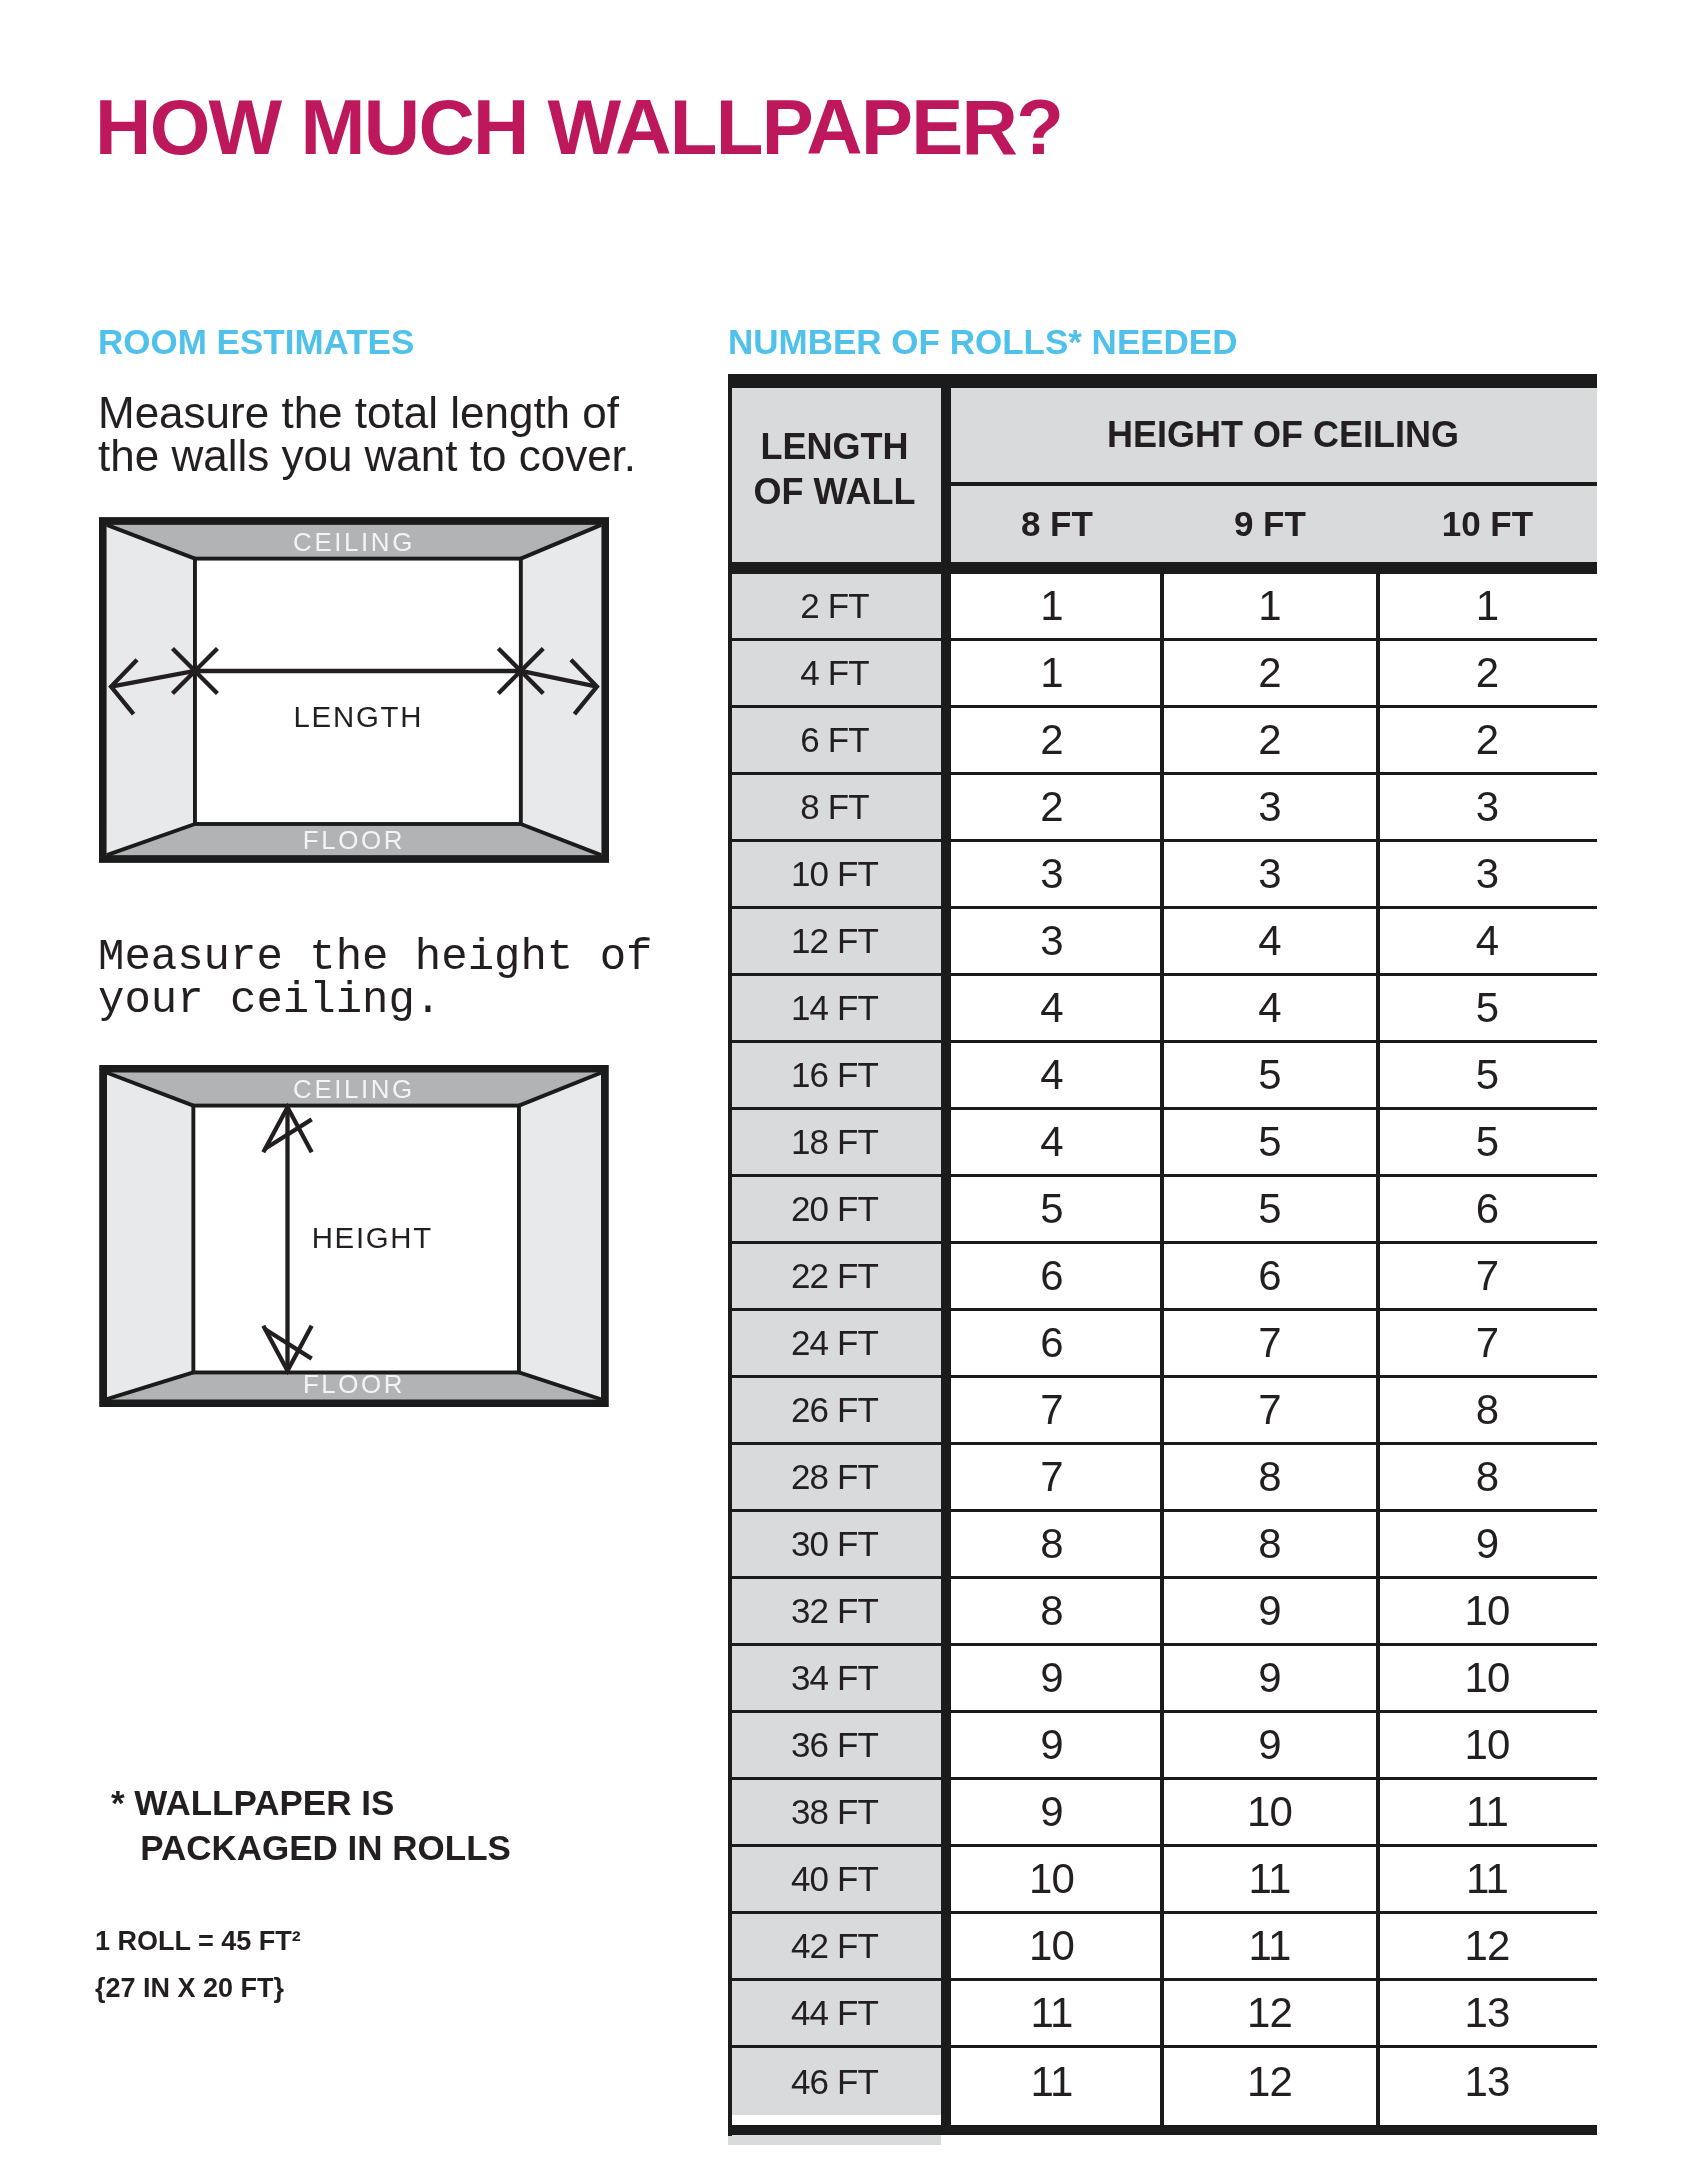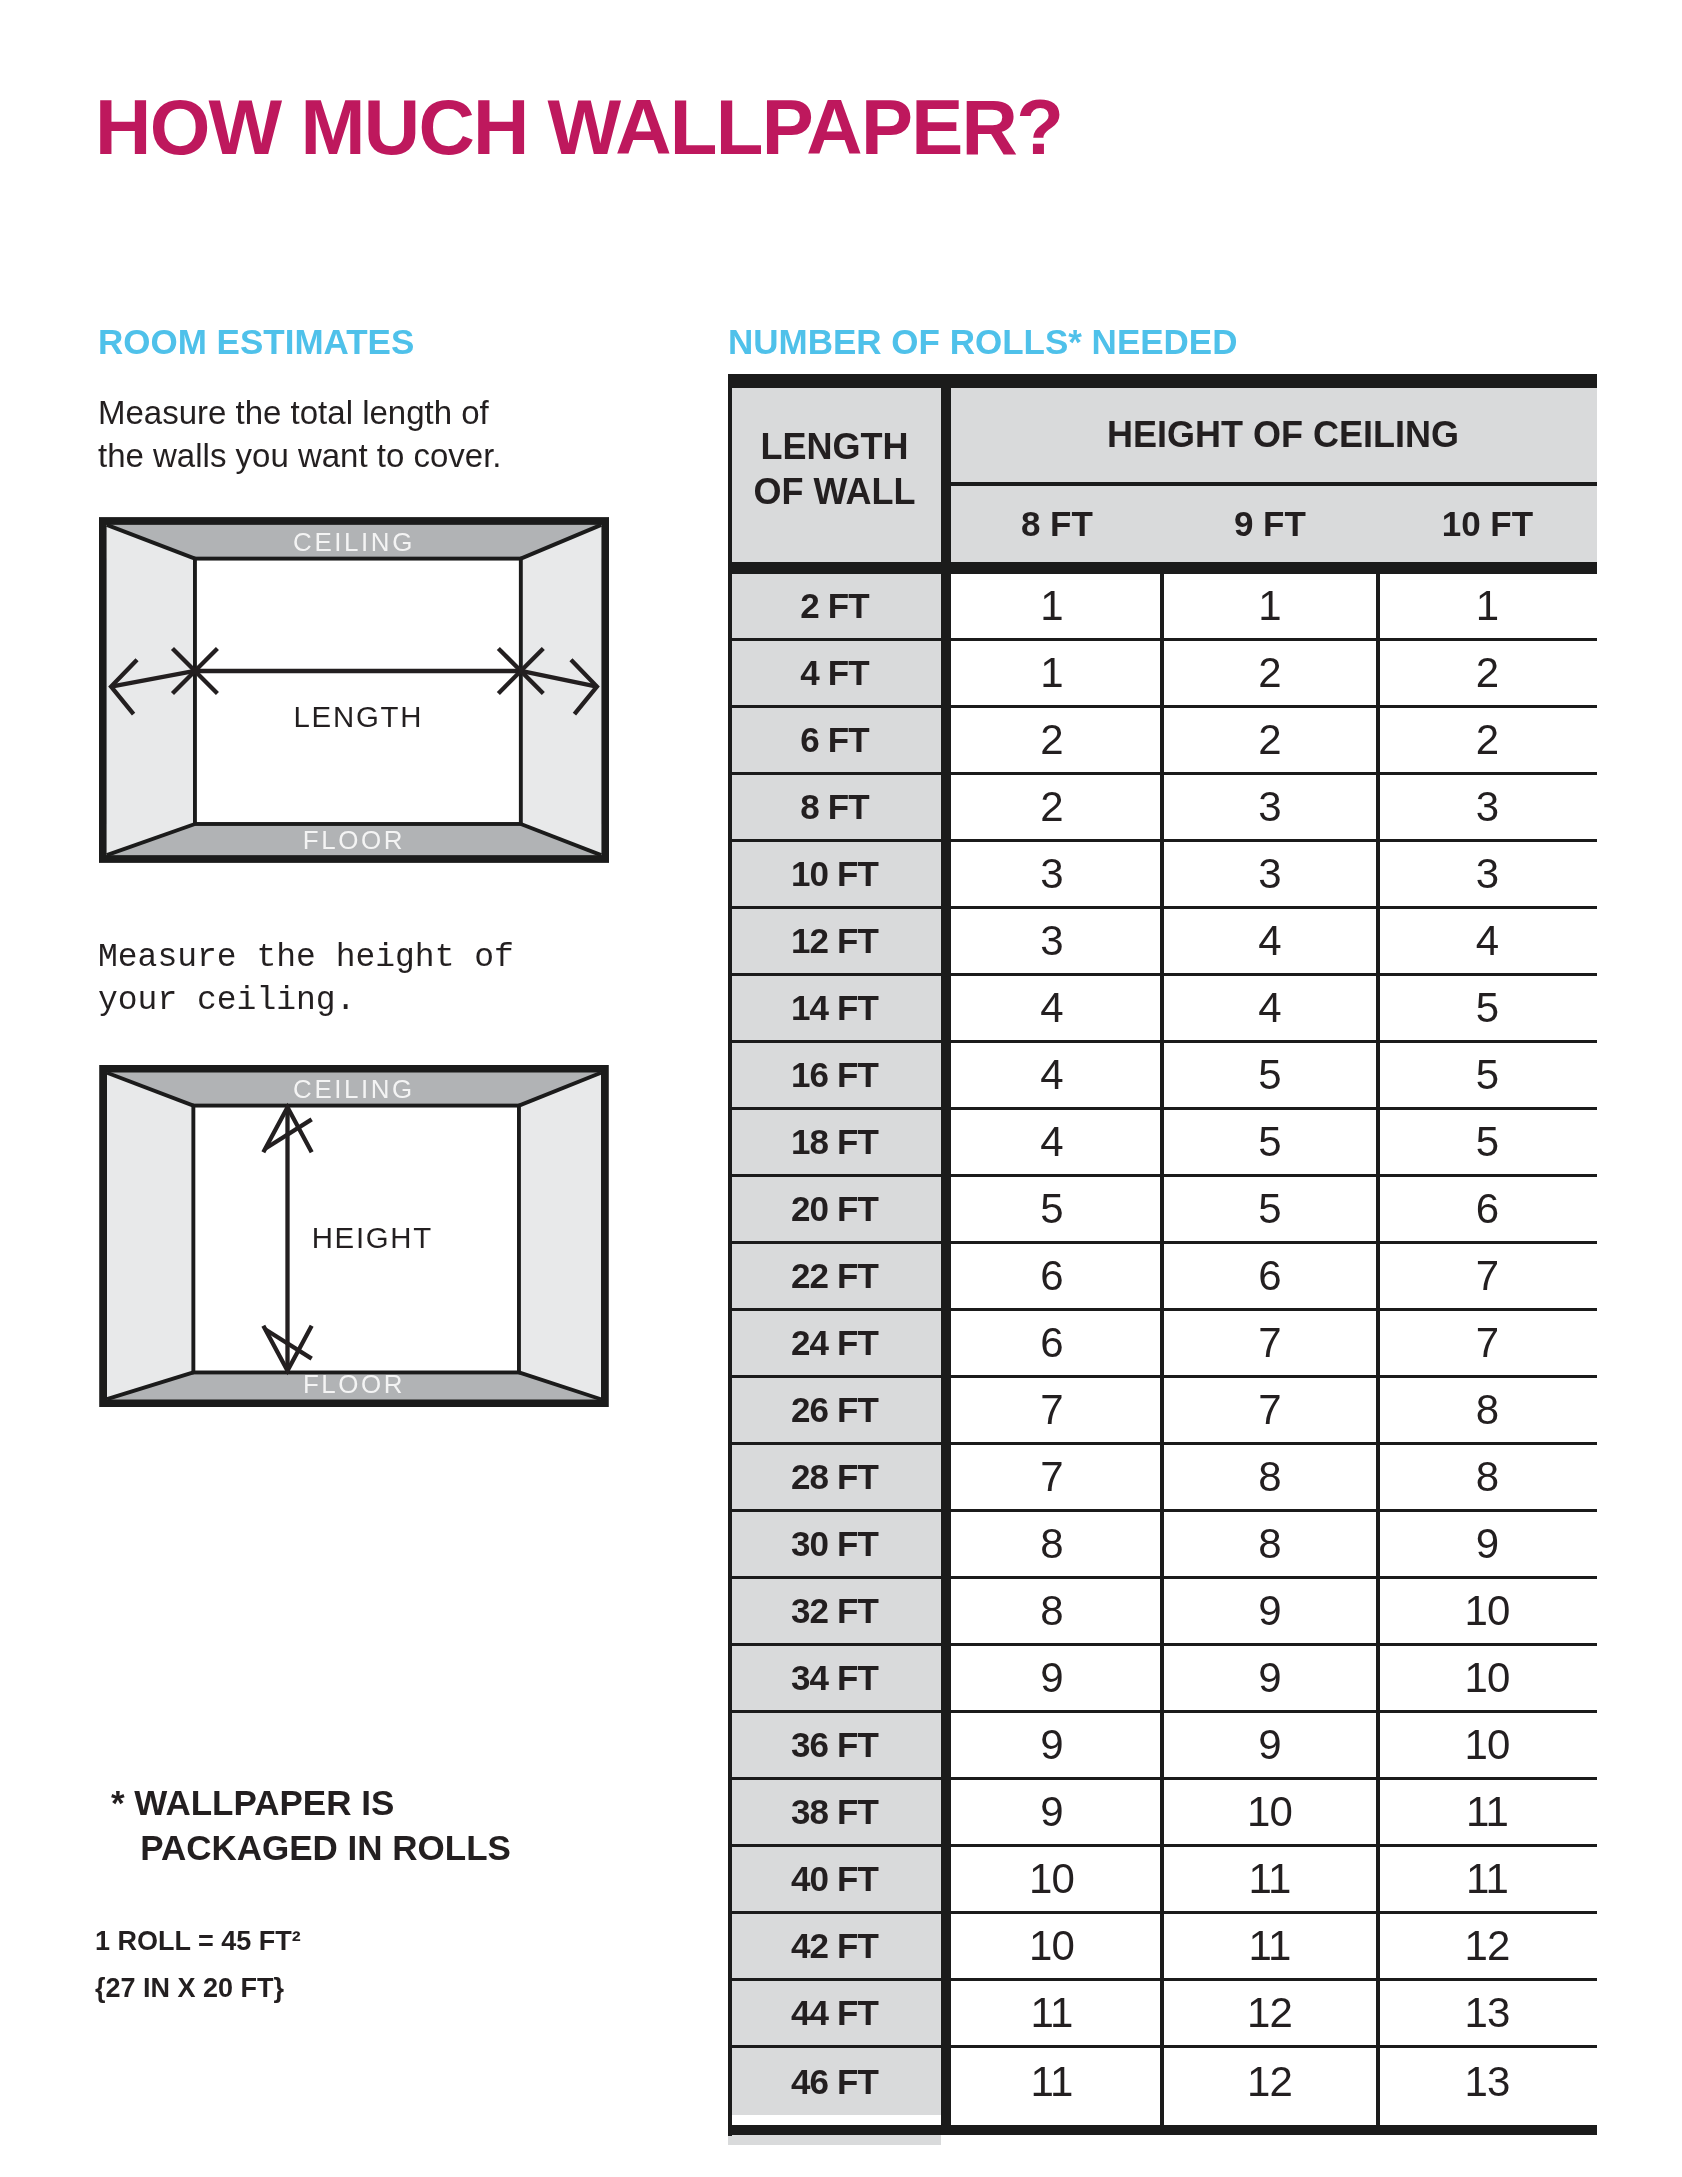--- a/index.html
+++ b/index.html
@@ -12,21 +12,21 @@
     position:absolute; left:95px; top:82px;
     font-size:78px; font-weight:bold; letter-spacing:-1.7px;
     color:#be185d; white-space:nowrap;
   }
   .section-heading {
     font-size:35px; font-weight:bold; color:#4fc1ea; letter-spacing:0;
   }
   .left-heading { position:absolute; left:98px; top:322px; }
   .right-heading { position:absolute; left:728px; top:322px; width:869px; }
   .body-text {
-    position:absolute; left:98px; font-size:33px; line-height:43px;
+    position:absolute; left:98px; font-size:44px; line-height:43px;
     color:#231f20; white-space:pre-line;
   }
   .p1 { top:391px; }
   .p2 { top:936px;font-family:Liberation Mono, monospace; }
   .p3 { top:1498px; }
   .footnote {
     position:absolute; left:95px; top:1780px; font-size:35px; font-weight:bold;
     line-height:45px; white-space:pre-wrap;margin-left:16px;
   }
   .roll-info {
@@ -57,21 +57,21 @@
   .t-cols { position:absolute; left:10.4px; top:98px; width:646px; height:76px; display:grid;
             grid-template-columns:211px 215px 220px; }
   .t-col { display:flex; align-items:center; justify-content:center;
            font-size:35px; font-weight:bold; }
   .t-thickline { position:absolute; left:0; top:188px; width:869px; height:12px; background:#1b1b1b; }
   .t-body { position:absolute; left:0; top:200px; width:869px; }
   .t-row { display:grid; grid-template-columns:213px 221px 215px 220px; height:67px; }
   .t-row:not(:last-child) { border-bottom:3.5px solid #1b1b1b; }
   .t-rowlabel {
     background:#d9dadb; display:flex; align-items:center; justify-content:center;
-    font-size:35px; font-weight:bold; letter-spacing:-0.9px;
+    font-size:35px; font-weight:normal; letter-spacing:-0.9px;
   }
   .t-cell {
     background:#ffffff; display:flex; align-items:center; justify-content:center;
     font-size:42px; font-weight:normal; letter-spacing:-0.9px;
   }
   .t-bottombar { position:absolute; left:0; top:1751px; width:869px; height:10.4px; background:#1b1b1b; }
   .t-stub { position:absolute; left:0; top:1761px; width:213px; height:10.4px; background:#d9dadb; }
   .t-leftborder { position:absolute; left:0; top:14px; width:4.3px; height:1748px; background:#1b1b1b; }
   .t-vdivider  { position:absolute; left:213px; top:0; width:10.4px; height:1761px; background:#1b1b1b; }
   .t-vline1 { position:absolute; left:432px; top:188px; width:3.5px; height:1563px; background:#1b1b1b; }

